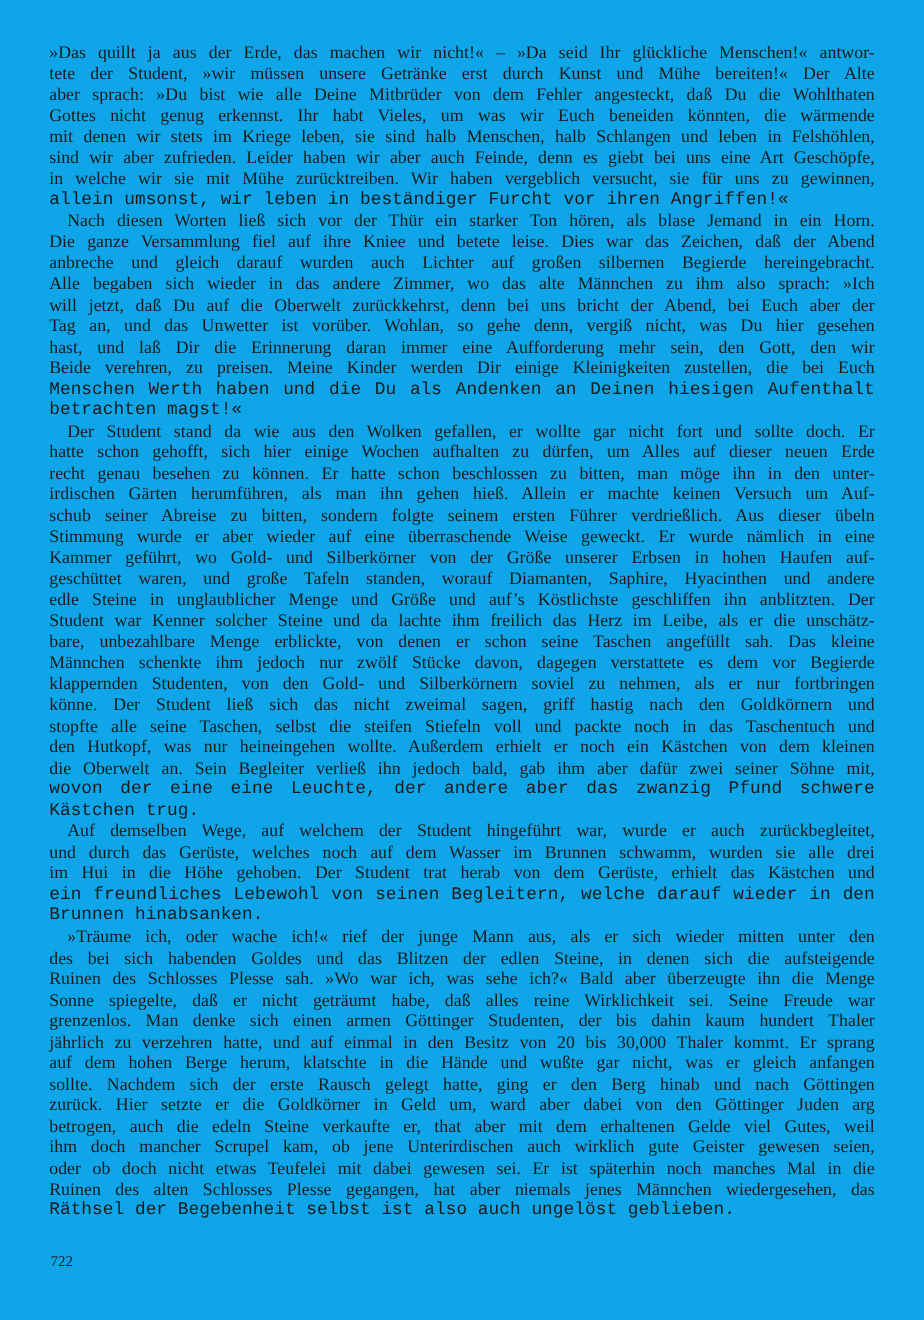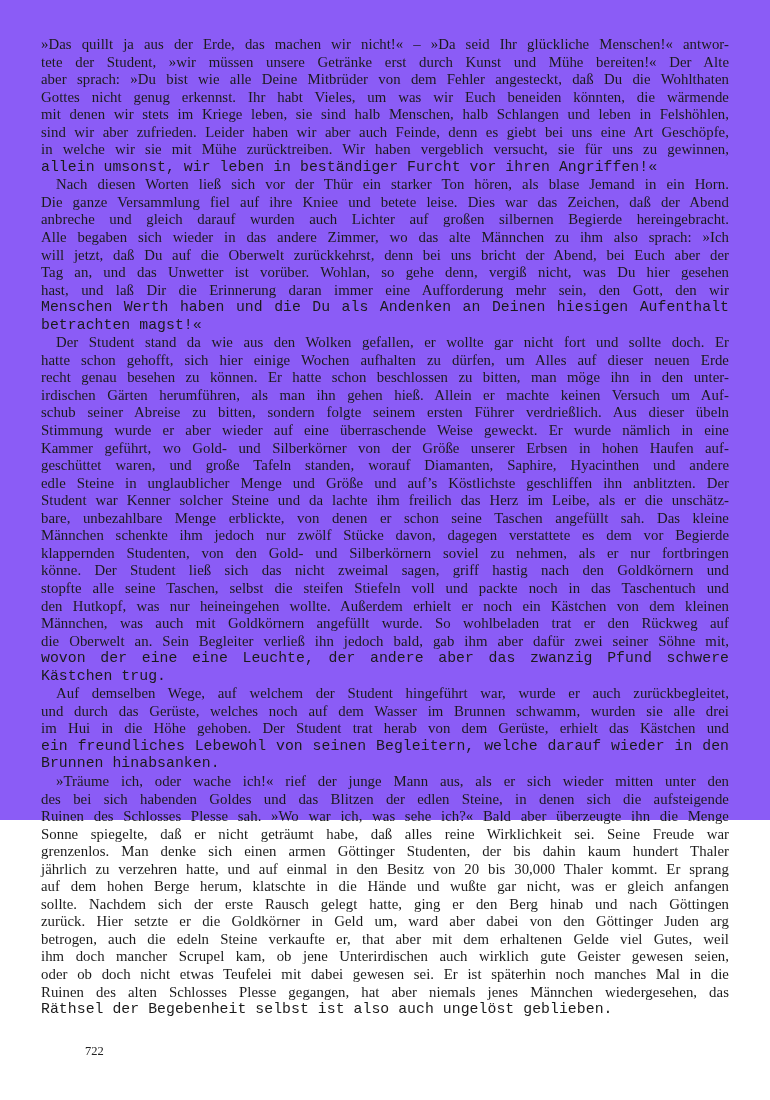--- a/index.html
+++ b/index.html
@@ -3,22 +3,22 @@
 <meta charset="utf-8">
 <style>
   html, body { margin: 0; padding: 0; }
   body {
     width: 770px; height: 1100px;
     background: #ffffff;
     overflow: hidden;
   }
   .page {
     position: relative;
-    width: 770px; height: 820px;
-    background: #8b5cf6;
+    width: 770px; height: 1100px;
+    background: #0ea5e9;
     font-family: "Liberation Serif", "DejaVu Serif", serif;
     color: #1b1b1b;
   }
   .story {
     position: absolute;
     left: 41px; top: 36px; width: 688px;
     font-size: 14.8px;
     line-height: 17.55px;
     letter-spacing: 0.05px;
     hyphens: none;
@@ -29,21 +29,20 @@
     text-align-last: justify;
     white-space: normal;
   }
   .line.last { text-align-last: left; font-family: Liberation Mono, monospace; }
   .line.indent { text-indent: 15px; }
   .pagenum {
     position: absolute;
     left: 42px; top: 1044px;
     font-size: 12.5px;
     color: #222;
-    margin-left: 43px;
   }
 </style>
 </head>
 <body>
 
 <div class="page">
   <div class="story">
       <div class="paragraph">
         <div class="line">»Das quillt ja aus der Erde, das machen wir nicht!« – »Da seid Ihr glückliche Menschen!« antwor-</div>
         <div class="line">tete der Student, »wir müssen unsere Getränke erst durch Kunst und Mühe bereiten!« Der Alte</div>
@@ -55,40 +54,40 @@
         <div class="line last">allein umsonst, wir leben in beständiger Furcht vor ihren Angriffen!«</div>
       </div>
       <div class="paragraph">
         <div class="line indent">Nach diesen Worten ließ sich vor der Thür ein starker Ton hören, als blase Jemand in ein Horn.</div>
         <div class="line">Die ganze Versammlung fiel auf ihre Kniee und betete leise. Dies war das Zeichen, daß der Abend</div>
         <div class="line">anbreche und gleich darauf wurden auch Lichter auf großen silbernen Begierde hereingebracht.</div>
         <div class="line">Alle begaben sich wieder in das andere Zimmer, wo das alte Männchen zu ihm also sprach: »Ich</div>
         <div class="line">will jetzt, daß Du auf die Oberwelt zurückkehrst, denn bei uns bricht der Abend, bei Euch aber der</div>
         <div class="line">Tag an, und das Unwetter ist vorüber. Wohlan, so gehe denn, vergiß nicht, was Du hier gesehen</div>
         <div class="line">hast, und laß Dir die Erinnerung daran immer eine Aufforderung mehr sein, den Gott, den wir</div>
+        <div class="line">Beide verehren, zu preisen. Meine Kinder werden Dir einige Kleinigkeiten zustellen, die bei Euch</div>
         <div class="line last">Menschen Werth haben und die Du als Andenken an Deinen hiesigen Aufenthalt betrachten magst!«</div>
       </div>
       <div class="paragraph">
         <div class="line indent">Der Student stand da wie aus den Wolken gefallen, er wollte gar nicht fort und sollte doch. Er</div>
         <div class="line">hatte schon gehofft, sich hier einige Wochen aufhalten zu dürfen, um Alles auf dieser neuen Erde</div>
         <div class="line">recht genau besehen zu können. Er hatte schon beschlossen zu bitten, man möge ihn in den unter-</div>
         <div class="line">irdischen Gärten herumführen, als man ihn gehen hieß. Allein er machte keinen Versuch um Auf-</div>
         <div class="line">schub seiner Abreise zu bitten, sondern folgte seinem ersten Führer verdrießlich. Aus dieser übeln</div>
         <div class="line">Stimmung wurde er aber wieder auf eine überraschende Weise geweckt. Er wurde nämlich in eine</div>
         <div class="line">Kammer geführt, wo Gold- und Silberkörner von der Größe unserer Erbsen in hohen Haufen auf-</div>
         <div class="line">geschüttet waren, und große Tafeln standen, worauf Diamanten, Saphire, Hyacinthen und andere</div>
         <div class="line">edle Steine in unglaublicher Menge und Größe und auf’s Köstlichste geschliffen ihn anblitzten. Der</div>
         <div class="line">Student war Kenner solcher Steine und da lachte ihm freilich das Herz im Leibe, als er die unschätz-</div>
         <div class="line">bare, unbezahlbare Menge erblickte, von denen er schon seine Taschen angefüllt sah. Das kleine</div>
         <div class="line">Männchen schenkte ihm jedoch nur zwölf Stücke davon, dagegen verstattete es dem vor Begierde</div>
         <div class="line">klappernden Studenten, von den Gold- und Silberkörnern soviel zu nehmen, als er nur fortbringen</div>
         <div class="line">könne. Der Student ließ sich das nicht zweimal sagen, griff hastig nach den Goldkörnern und</div>
         <div class="line">stopfte alle seine Taschen, selbst die steifen Stiefeln voll und packte noch in das Taschentuch und</div>
         <div class="line">den Hutkopf, was nur heineingehen wollte. Außerdem erhielt er noch ein Kästchen von dem kleinen</div>
-        <div class="line">Männchen, was auch mit Goldkörnern angefüllt wurde. So wohlbeladen trat er den Rückweg auf</div>
         <div class="line">die Oberwelt an. Sein Begleiter verließ ihn jedoch bald, gab ihm aber dafür zwei seiner Söhne mit,</div>
         <div class="line last">wovon der eine eine Leuchte, der andere aber das zwanzig Pfund schwere Kästchen trug.</div>
       </div>
       <div class="paragraph">
         <div class="line indent">Auf demselben Wege, auf welchem der Student hingeführt war, wurde er auch zurückbegleitet,</div>
         <div class="line">und durch das Gerüste, welches noch auf dem Wasser im Brunnen schwamm, wurden sie alle drei</div>
         <div class="line">im Hui in die Höhe gehoben. Der Student trat herab von dem Gerüste, erhielt das Kästchen und</div>
         <div class="line last">ein freundliches Lebewohl von seinen Begleitern, welche darauf wieder in den Brunnen hinabsanken.</div>
       </div>
       <div class="paragraph">

